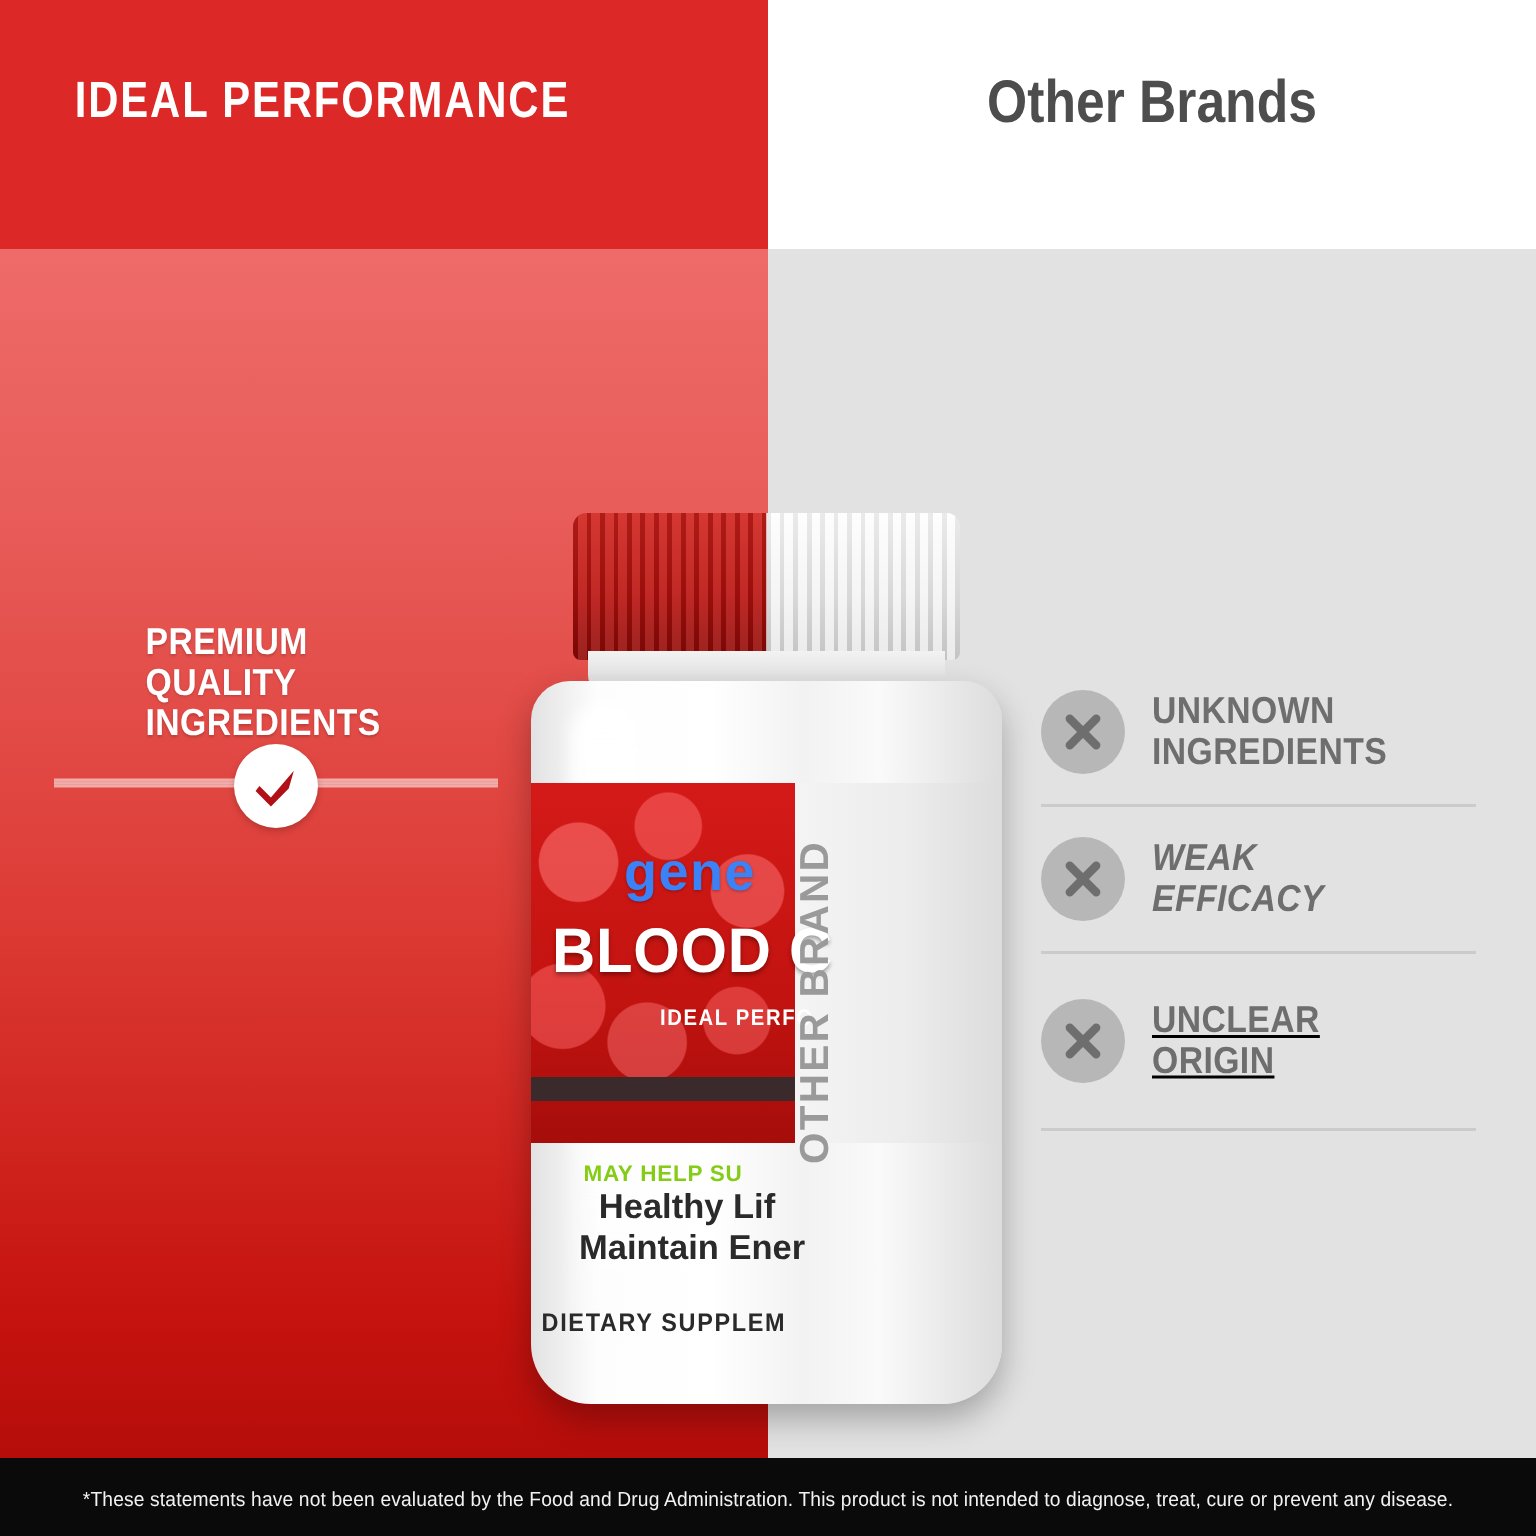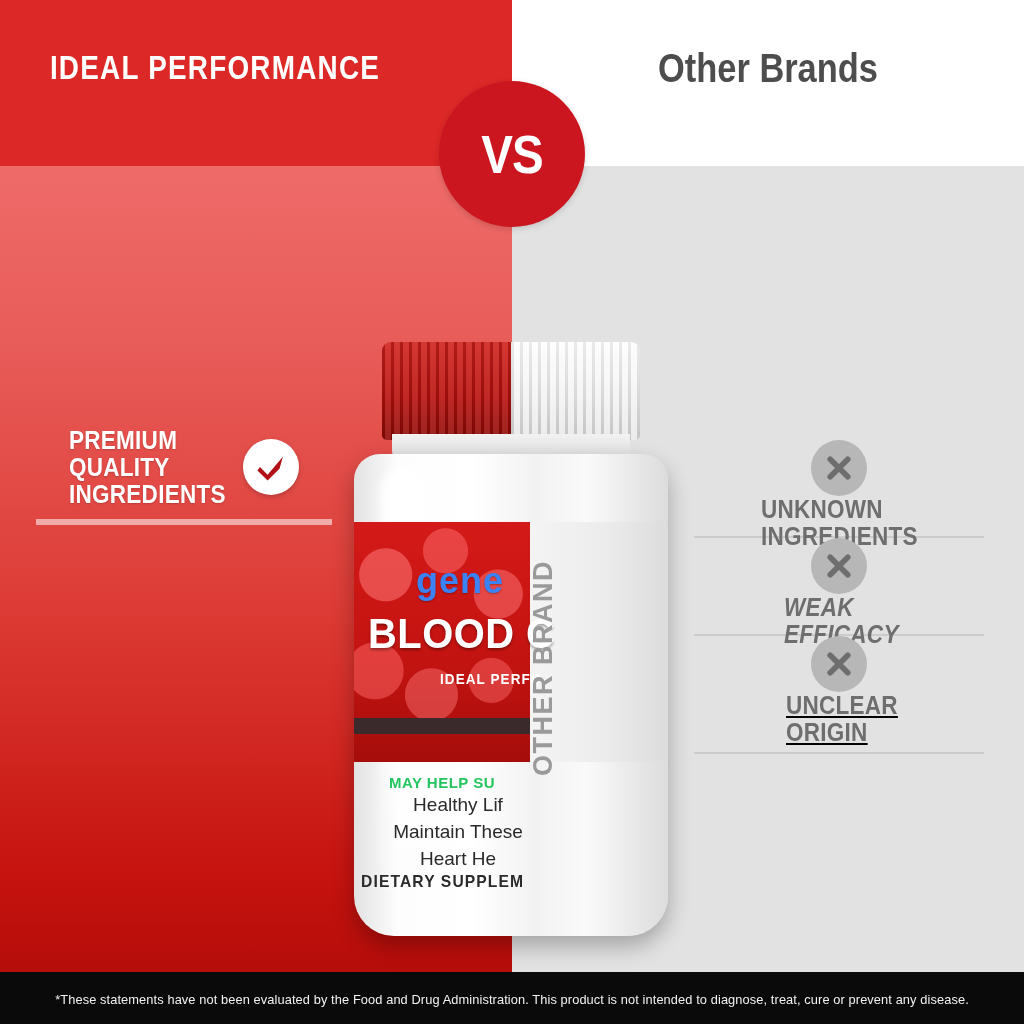--- a/index.html
+++ b/index.html
@@ -24,32 +24,32 @@
 
   
   .vs-badge{position:absolute;left:439px;top:81px;width:146px;height:146px;border-radius:50%;
       background:#CB1620;display:flex;align-items:center;justify-content:center;z-index:30;
       box-shadow:0 2px 6px rgba(0,0,0,.15);}
   .vs-badge span{color:#fff;font-size:54px;font-weight:700;letter-spacing:-1px;
       transform:scaleX(.88);display:block;}
 
   
   .list-left{position:absolute;left:36px;top:415px;width:296px;z-index:20;}
-  .row-l{position:relative;display:flex;align-items:center;justify-content:center;}
+  .row-l{position:relative;display:flex;align-items:center;justify-content:space-between;flex-direction:column;}
   .row-l .txt{color:#fff;font-weight:700;font-size:25px;line-height:27px;letter-spacing:.3px;
       text-transform:uppercase;transform:scaleX(.9);transform-origin:0 50%;
       text-shadow:0 1px 2px rgba(0,0,0,.18);white-space:pre-line;}
   .divider-l{height:2px;background:rgba(255,255,255,.55);margin:0;width:296px;}
 
   .circle-ok{width:56px;height:56px;border-radius:50%;background:#fff;flex:0 0 56px;
       display:flex;align-items:center;justify-content:center;box-shadow:0 2px 5px rgba(0,0,0,.2);}
   .circle-ok svg{width:34px;height:34px;display:block;}
 
   .list-right{position:absolute;left:694px;top:440px;width:290px;z-index:20;}
-  .row-r{position:relative;display:flex;align-items:center;flex-direction:column;}
+  .row-r{position:relative;display:flex;align-items:center;}
   .row-r .txt{color:#6E6E6E;font-weight:700;font-size:25px;line-height:27px;letter-spacing:.3px;
       text-transform:uppercase;transform:scaleX(.9);transform-origin:0 50%;
       white-space:pre-line;margin-left:18px;}
   .divider-r{height:2px;background:#CBCBCB;width:290px;}
   .circle-no{width:56px;height:56px;border-radius:50%;background:#B7B7B7;flex:0 0 56px;
       display:flex;align-items:center;justify-content:center;}
   .circle-no svg{width:32px;height:32px;display:block;}
 
   
   .bottle{position:absolute;left:338px;top:330px;width:346px;height:612px;z-index:10;}
@@ -85,22 +85,22 @@
   .label-darkband{position:absolute;left:0;top:196px;width:176px;height:16px;background:#3A2A2C;}
   .lbl-brand{position:absolute;left:62px;top:38px;color:#3b82f6;font-size:36px;font-weight:700;
       letter-spacing:1px;white-space:nowrap;text-shadow:0 1px 2px rgba(0,0,0,.3);}
   .lbl-main{position:absolute;left:14px;top:88px;color:#fff;font-size:42px;font-weight:700;
       letter-spacing:.5px;white-space:nowrap;text-shadow:0 2px 3px rgba(0,0,0,.35);
       font-family:"Liberation Sans Narrow","Liberation Sans",sans-serif;transform:scaleX(.95);transform-origin:0 50%;}
   .lbl-sub{position:absolute;left:86px;top:148px;color:#fff;font-size:15px;font-weight:700;
       letter-spacing:1.2px;white-space:nowrap;transform:scaleX(.9);transform-origin:0 50%;}
 
   .lbl-lower{position:absolute;left:16px;top:432px;width:176px;text-align:center;}
-  .lbl-mayhelp{color:#22c55e;font-size:15px;font-weight:700;letter-spacing:.5px;margin-top:12px;white-space:nowrap;}
-  .lbl-benefit{color:#2A2A2A;font-size:19px;font-weight:400;line-height:27px;white-space:nowrap;margin-left:32px;}
+  .lbl-mayhelp{color:#84cc16;font-size:15px;font-weight:700;letter-spacing:.5px;margin-top:12px;white-space:nowrap;}
+  .lbl-benefit{color:#2A2A2A;font-size:23px;font-weight:700;line-height:27px;white-space:nowrap;margin-left:32px;}
   .lbl-diet{position:absolute;left:16px;top:542px;width:176px;text-align:center;color:#2A2A2A;
       font-size:17px;font-weight:700;letter-spacing:1.2px;white-space:nowrap;
       transform:scaleX(.92);transform-origin:50% 50%;}
 
   .other-brand-vert{position:absolute;left:190px;top:230px;color:#9A9A9A;font-size:27px;font-weight:700;
       letter-spacing:1.5px;white-space:nowrap;writing-mode:vertical-rl;transform:rotate(180deg);
       transform-origin:center;}
 
   .footer-text{position:absolute;left:0;top:992px;width:1024px;text-align:center;color:#F2F2F2;
       font-size:13.5px;letter-spacing:.1px;transform:scaleX(.95);}
@@ -111,23 +111,20 @@
 <div id="page">
 
   <div class="hdr-left"></div>
   <div class="hdr-right"></div>
   <div class="hdr-title-left">IDEAL PERFORMANCE</div>
   <div class="hdr-title-right">Other Brands</div>
 
   <div class="body-left"></div>
   <div class="body-right"></div>
 
-  <div class="vs-badge">
-    <span>VS</span>
-  </div>
 
   <div class="list-left">
 
     <div class="row-l" style="height:104px;">
       <div class="txt">PREMIUM
 QUALITY
 INGREDIENTS</div>
       <div class="circle-ok">
         <svg viewBox="0 0 40 40">
             <path d="M7 20 L16 29 L34 8 L30 22 L16 36 L4 24 Z" fill="#B01016"></path>
@@ -200,22 +197,21 @@
       <div class="label-white"></div>
       <div class="label-darkband"></div>
       <div class="lbl-brand">gene</div>
       <div class="lbl-main">BLOOD C</div>
       <div class="lbl-sub">IDEAL PERFO</div>
     </div>
 
     <div class="lbl-lower">
       <div class="lbl-mayhelp">MAY HELP SU</div>
       <div class="lbl-benefit">Healthy Lif</div>
-      <div class="lbl-benefit">Maintain These</div>
-      <div class="lbl-benefit">Heart He</div>
+      <div class="lbl-benefit">Maintain Ener</div>
     </div>
     <div class="lbl-diet">DIETARY SUPPLEM</div>
 
     <div class="other-brand-vert">OTHER BRAND</div>
   </div>
 
   <div class="footer"></div>
   <div class="footer-text">*These statements have not been evaluated by the Food and Drug Administration. This product is not intended to diagnose, treat, cure or prevent any disease.</div>
 
 </div>

